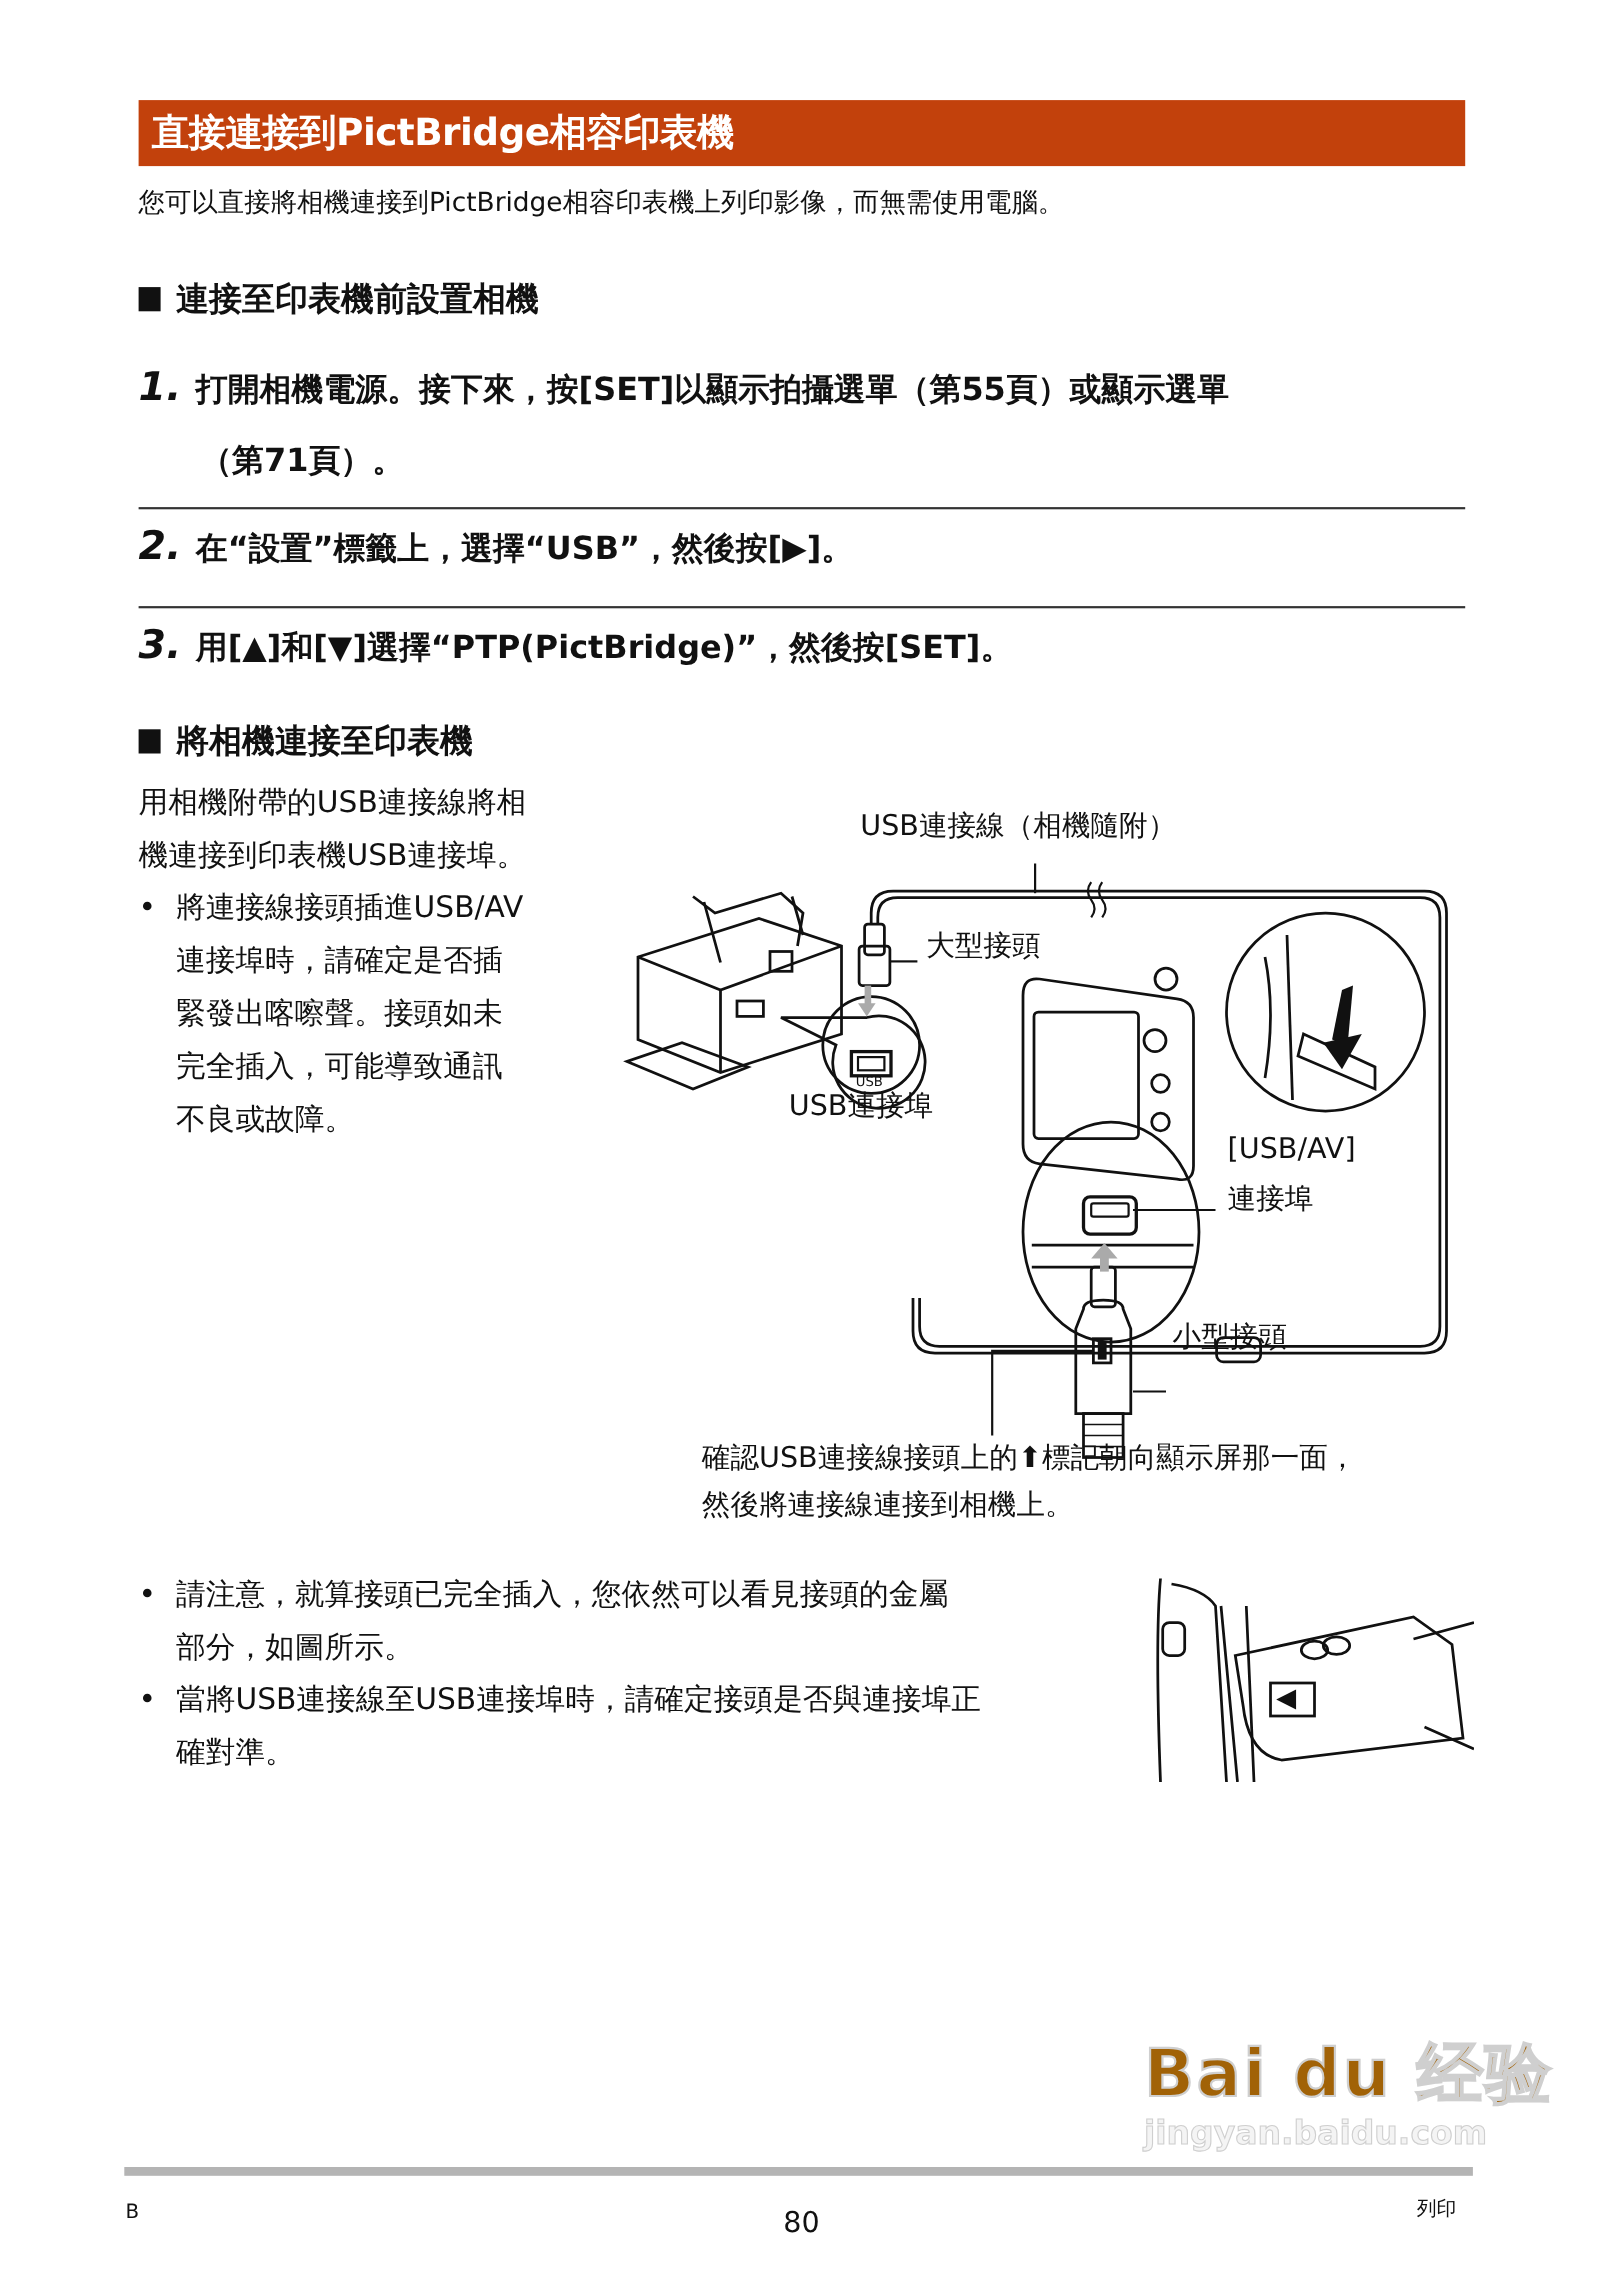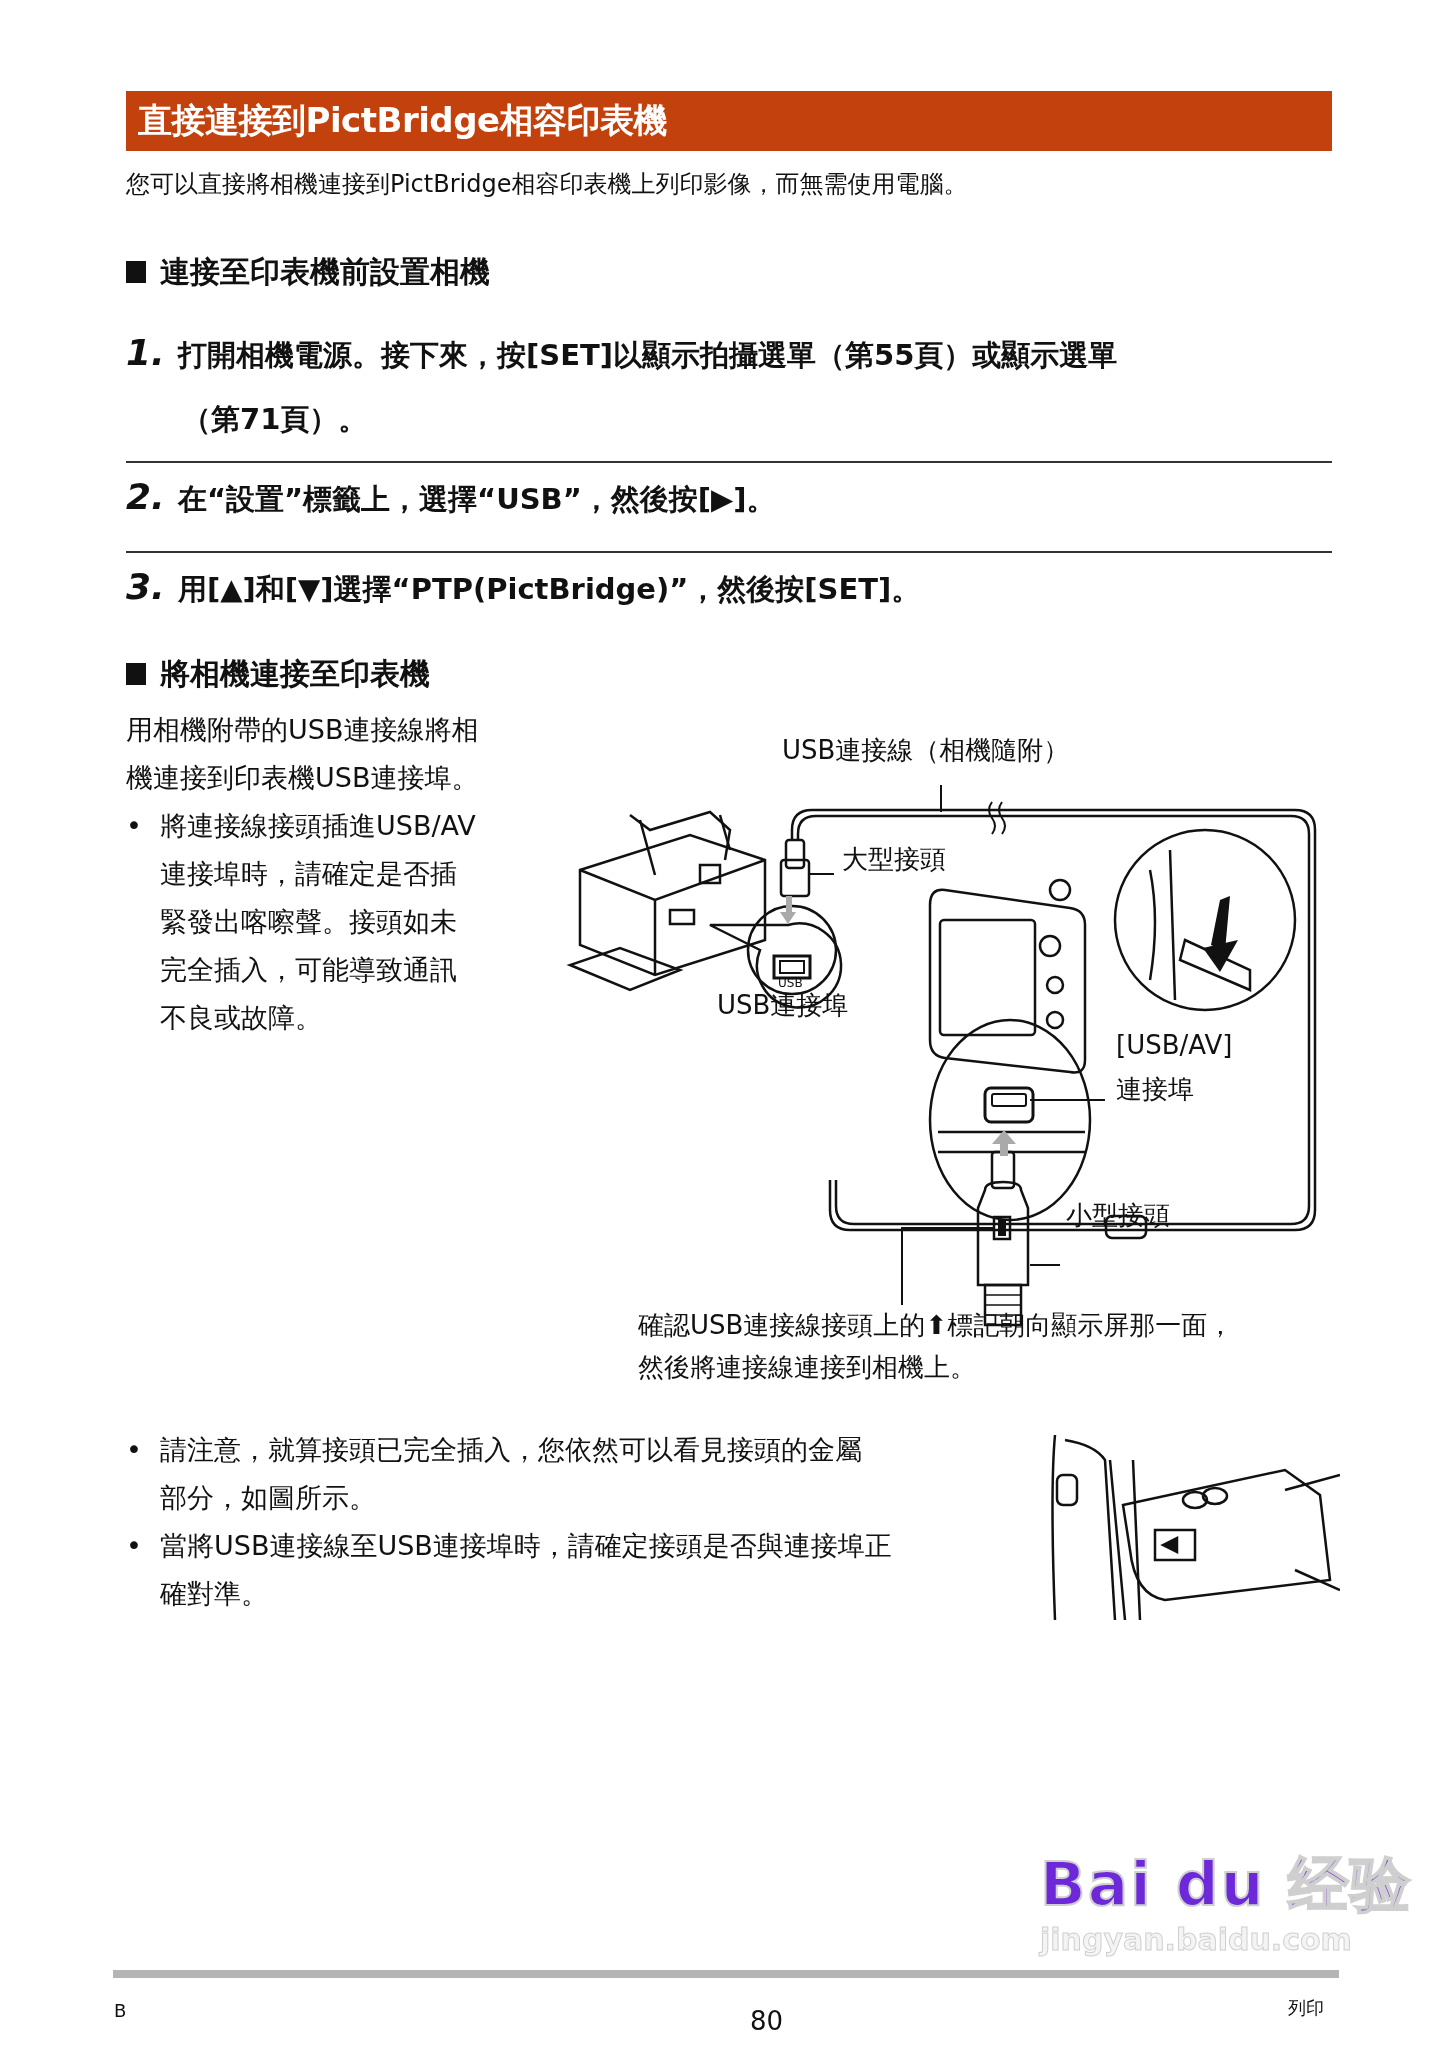--- a/index.html
+++ b/index.html
@@ -14,24 +14,24 @@
   .step { font-size:29px; font-weight:bold; white-space:nowrap; }
   .step-num { display:inline-block; font-size:36px; font-style:italic; font-weight:bold; width:52px; }
   .step-cont { padding-left:56px; }
   .divider { left:126px; width:1206px; height:2px; background:#333; }
   .body-txt { font-size:27px; line-height:48px; }
   .bullet-row { display:flex; }
   .bullet-dot { width:34px; flex:0 0 34px; text-align:left; }
   .diag-label { font-size:26px; white-space:nowrap; }
   .footer-bar { left:113px; top:1970px; width:1226px; height:8px; background:#b4b4b4; }
   .footer-left { left:114px; top:2000px; font-size:18px; }
-  .footer-page { left:712px; top:2006px; font-size:26px;margin-left:38px; }
+  .footer-page { left:712px; top:2006px; font-size:26px; }
   .footer-right { left:1288px; top:1996px; font-size:18px; }
   .watermark { left:1040px; top:1845px; color:#d8d8d8; font-weight:bold; }
-  .wm-main { font-size:60px; letter-spacing:2px; -webkit-text-stroke:2px #cfcfcf; color:#6d28d9; }
+  .wm-main { font-size:60px; letter-spacing:2px; -webkit-text-stroke:2px #cfcfcf; color:#a16207; }
   .wm-sub { font-size:30px; -webkit-text-stroke:1px #cfcfcf; color:#f4f4f4; margin-top:-4px; }
 </style>
 </head>
 <body>
 
 <div class="abs title-bar">
   <span class="title-text">直接連接到PictBridge相容印表機</span>
 </div>
 
 <div class="abs intro">您可以直接將相機連接到PictBridge相容印表機上列印影像，而無需使用電腦。</div>

